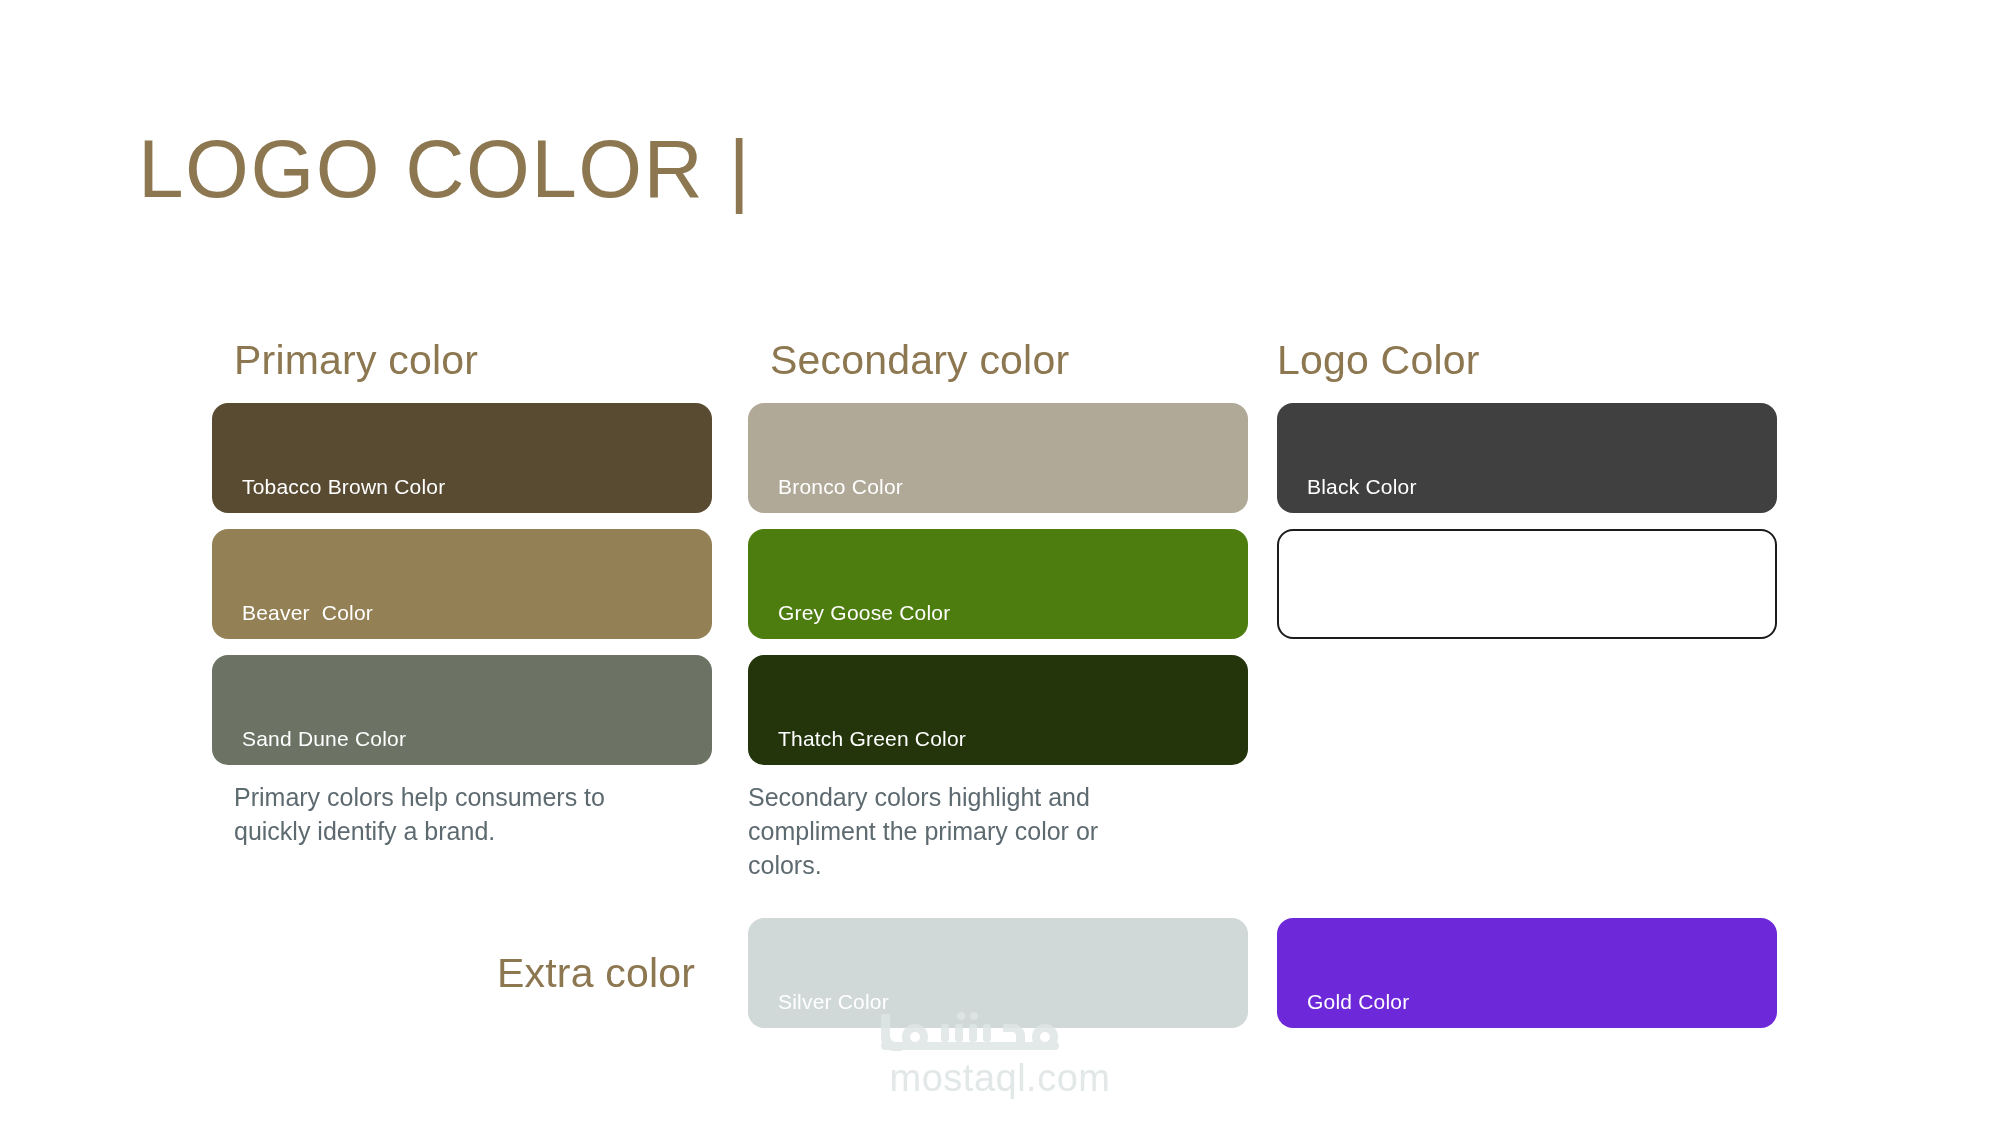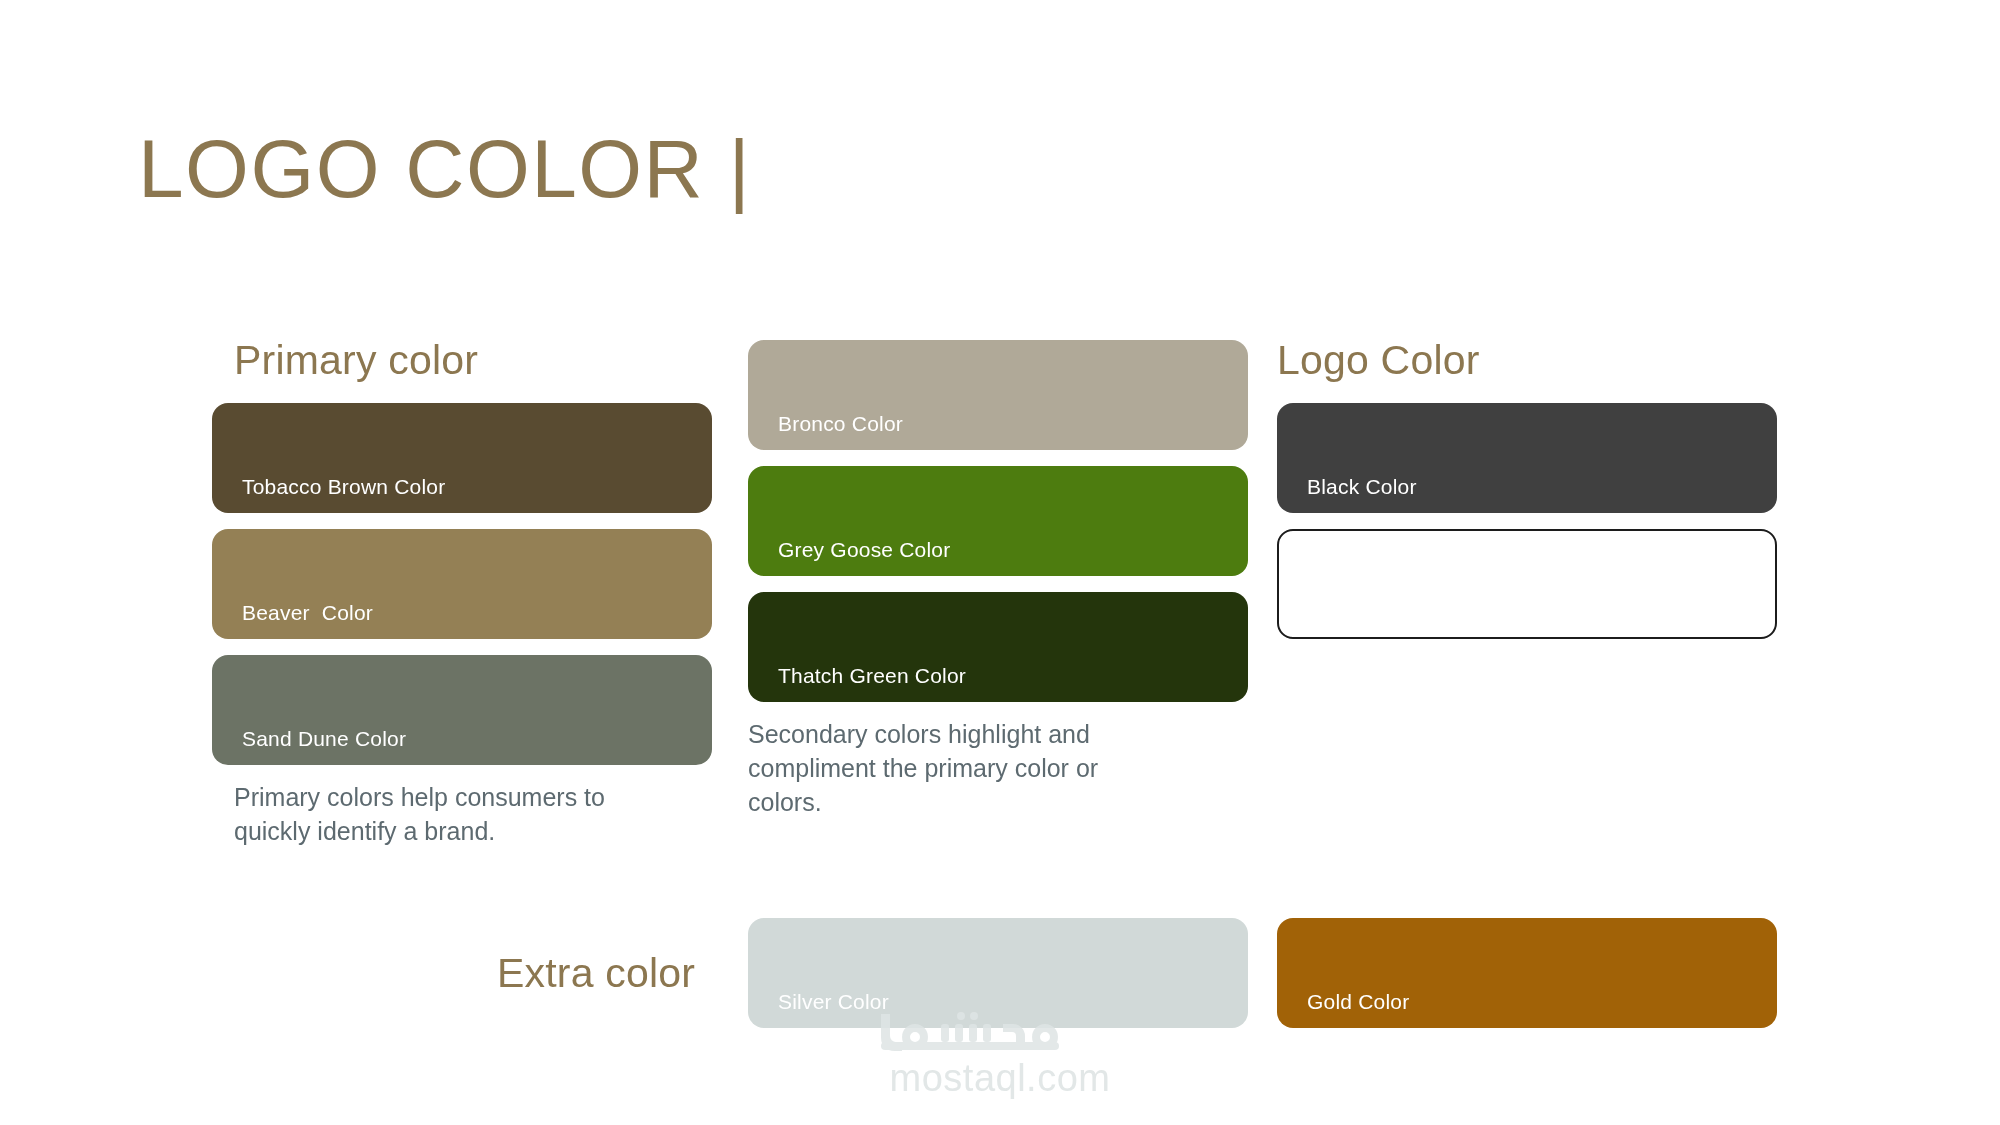--- a/index.html
+++ b/index.html
@@ -165,20 +165,21 @@
       <span class="swatch-label">Beaver  Color</span>
     </div>
     <div class="swatch" id="swatch-sand-dune" style="background: rgb(108, 115, 101);">
       <span class="swatch-label">Sand Dune Color</span>
     </div>
 
     <div class="desc">Primary colors help consumers to quickly identify a brand.</div>
   </div>
 
   <div class="column" id="column-secondary">
+    <div class="column-heading">Secondary color</div>
 
     <div class="swatch" id="swatch-bronco" style="background: rgb(176, 169, 152);">
       <span class="swatch-label">Bronco Color</span>
     </div>
     <div class="swatch" id="swatch-grey-goose" style="background: #4d7c0f;">
       <span class="swatch-label">Grey Goose Color</span>
     </div>
     <div class="swatch" id="swatch-thatch-green" style="background: rgb(36, 53, 12);">
       <span class="swatch-label">Thatch Green Color</span>
     </div>
@@ -197,21 +198,21 @@
     </div>
 
   </div>
 
   <div id="extra-row">
     <div id="extra-heading">Extra color</div>
 
     <div id="swatch-silver" class="swatch" style="background: rgb(209, 217, 216);">
       <span class="swatch-label">Silver Color</span>
     </div>
-    <div id="swatch-gold" class="swatch" style="background: #a16207;">
+    <div id="swatch-gold" class="swatch" style="background: #6d28d9;">
       <span class="swatch-label">Gold Color</span>
     </div>
   </div>
 
   <div id="watermark">
     <svg id="watermark-logo" width="250" height="46" viewBox="0 0 250 46" fill="none">
       <g fill="#dfe5e5">
         <path d="M6 4 h9 v22 a6 6 0 0 0 6 6 h6 v9 h-8 a13 13 0 0 1 -13 -13 z"></path>
         <path d="M40 14 a13 13 0 1 1 0 26 a13 13 0 0 1 0 -26 z m0 8 a5 5 0 1 0 0 10 a5 5 0 0 0 0 -10 z"></path>
         <rect x="66" y="14" width="8" height="18" rx="3"></rect>

